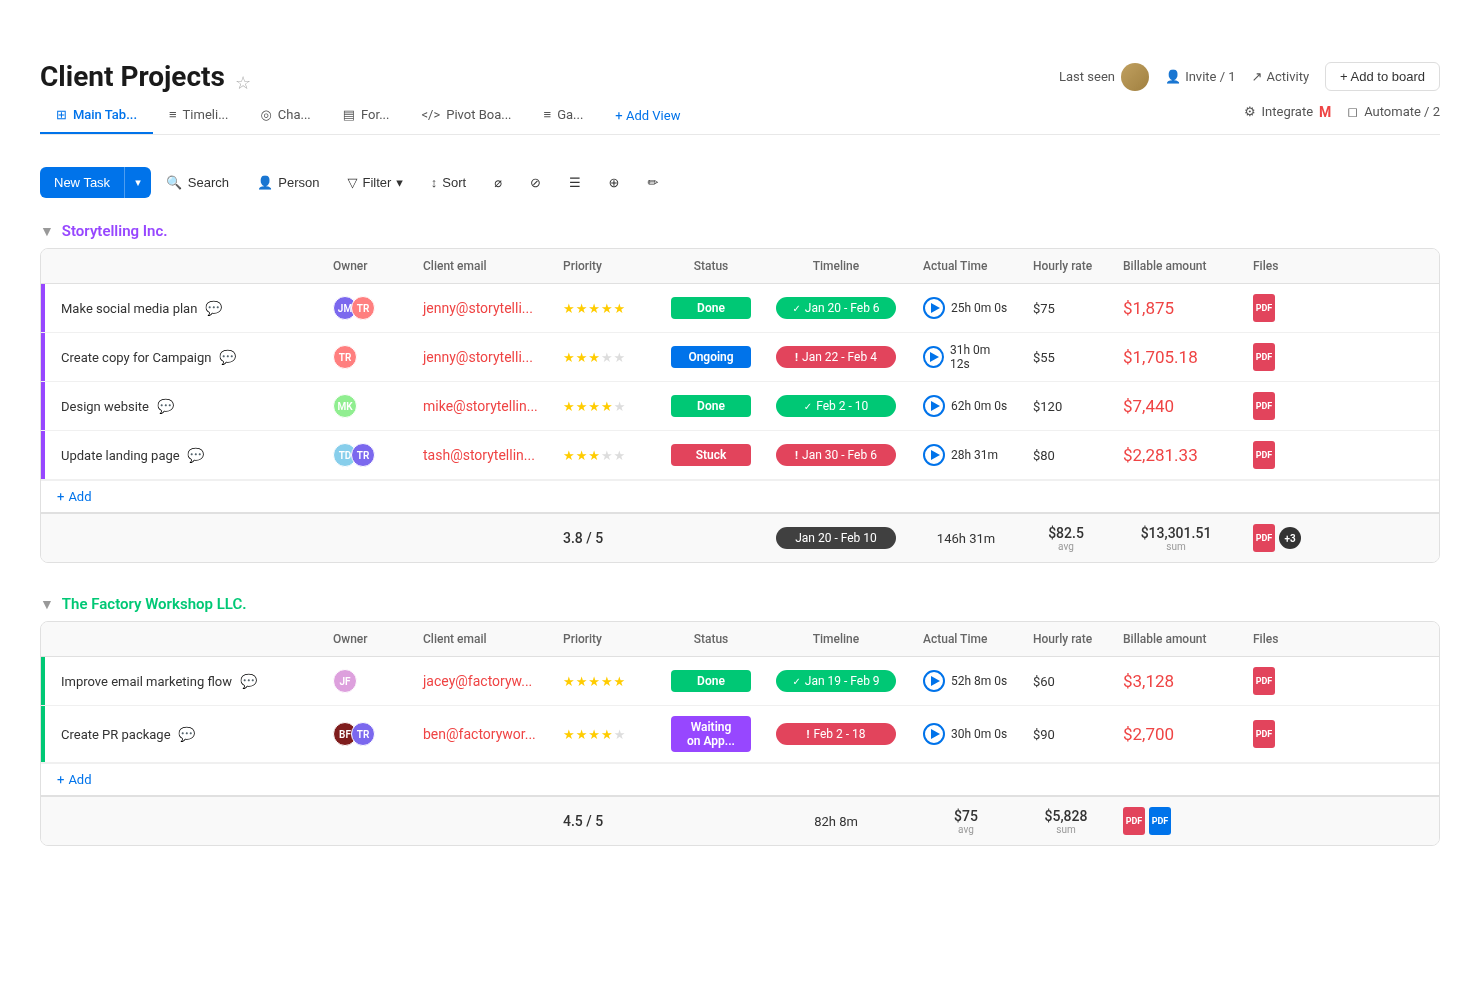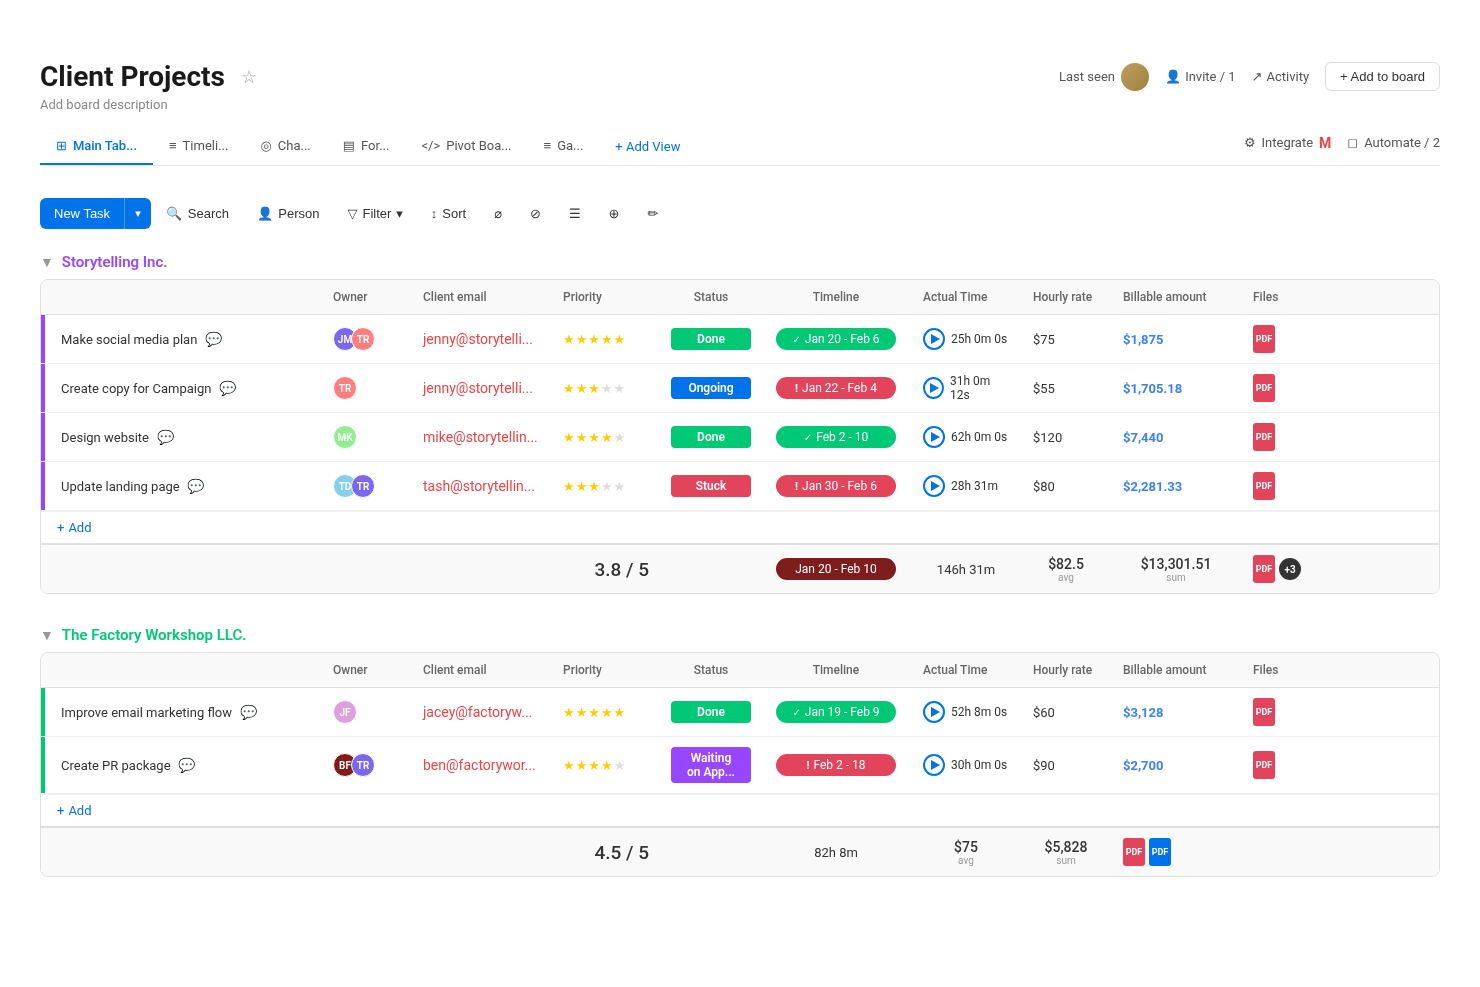--- a/index.html
+++ b/index.html
@@ -1,21 +1,21 @@
 <!DOCTYPE html>
 <html><head>
   <meta charset="utf-8">
   <style>
     * { box-sizing: border-box; margin: 0; padding: 0; }
     body { font-family: -apple-system, BlinkMacSystemFont, 'Segoe UI', Roboto, sans-serif; background: #fff; color: #333; font-size: 13px; }
     .app-container { max-width: 1480px; margin: 0 auto; padding: 20px 40px; }
     
     
     .board-header { display: flex; align-items: center; justify-content: space-between; margin-bottom: 4px; margin-top: 40px; }
-    .board-title-area { display: flex; align-items: center; gap: 16px; }
+    .board-title-area { display: flex; align-items: flex-end; gap: 10px; }
     .board-title { font-size: 28px; font-weight: 700; color: #1a1a1a; }
     .star-icon { color: #aaa; font-size: 18px; cursor: pointer; }
     .board-meta { display: flex; align-items: center; gap: 16px; }
     .last-seen { display: flex; align-items: center; gap: 6px; font-size: 13px; color: #555; }
     .avatar-placeholder { width: 28px; height: 28px; border-radius: 50%; background: linear-gradient(135deg, #c0a060, #a08040); }
     .invite-btn { display: flex; align-items: center; gap: 4px; font-size: 13px; color: #555; cursor: pointer; }
     .activity-btn { display: flex; align-items: center; gap: 4px; font-size: 13px; color: #555; cursor: pointer; }
     .add-board-btn { border: 1px solid #ddd; padding: 6px 14px; border-radius: 6px; font-size: 13px; cursor: pointer; background: #fff; color: #333; }
     
     .board-description { font-size: 13px; color: #888; margin-bottom: 16px; cursor: pointer; }
@@ -76,36 +76,36 @@
     
     .status-badge { padding: 4px 12px; border-radius: 4px; font-size: 12px; font-weight: 600; color: #fff; text-align: center; min-width: 80px; }
     .status-done { background: #00c875; }
     .status-ongoing { background: #0073ea; }
     .status-stuck { background: #e2445c; }
     .status-waiting { background: #9747FF; }
     
     .timeline-badge { padding: 4px 10px; border-radius: 20px; font-size: 12px; color: #fff; display: flex; align-items: center; gap: 4px; min-width: 120px; justify-content: center; }
     .timeline-green { background: #00c875; }
     .timeline-orange { background: #e2445c; }
-    .timeline-purple { background: #7f1d1d; }
+    .timeline-purple { background: #404040; }
     
     .play-btn { width: 22px; height: 22px; border-radius: 50%; border: 2px solid #0073ea; display: flex; align-items: center; justify-content: center; cursor: pointer; }
     .play-triangle { width: 0; height: 0; border-style: solid; border-width: 5px 0 5px 9px; border-color: transparent transparent transparent #0073ea; margin-left: 2px; }
     
     .actual-time { font-size: 12px; color: #333; }
     .hourly-rate { font-size: 13px; color: #333; }
-    .billable-amount { font-size: 13px; color: #3b82f6; font-weight: 700; }
+    .billable-amount { font-size: 17px; color: #ef4444; font-weight: 400; }
     
     .pdf-icon { width: 22px; height: 28px; background: #e2445c; border-radius: 3px; display: flex; align-items: center; justify-content: center; font-size: 9px; font-weight: 700; color: #fff; cursor: pointer; }
     
     .add-row { padding: 8px 16px; font-size: 13px; color: #0073ea; cursor: pointer; display: flex; align-items: center; gap: 4px; background: #fff; border-top: 1px solid #f0f0f0; }
     
     .summary-row { display: grid; background: #f9f9f9; border-top: 2px solid #e0e0e0; align-items: center; }
     .summary-cell { padding: 10px 12px; font-size: 13px; }
-    .summary-num { font-size: 19px; font-weight: 500; color: #333; text-align: right; }
+    .summary-num { font-size: 14px; font-weight: 500; color: #333; text-align: left; }
     .summary-label { font-size: 10px; color: #999; text-align: center; }
     .summary-time { font-size: 13px; color: #333; text-align: center; }
     .summary-money { font-size: 14px; font-weight: 500; color: #333; text-align: center; }
     
     .badge-count { width: 22px; height: 22px; border-radius: 50%; background: #333; color: #fff; font-size: 10px; display: inline-flex; align-items: center; justify-content: center; font-weight: 600; }
     
     
     .main-grid {
       grid-template-columns: 280px 90px 140px 110px 100px 150px 110px 90px 130px 80px;
     }
@@ -135,21 +135,20 @@
         <span>Invite / 1</span>
       </div>
       <div class="activity-btn">
         <span>↗</span>
         <span>Activity</span>
       </div>
       <button class="add-board-btn">+ Add to board</button>
     </div>
   </div>
 
-  <div class="board-description">Add board description</div>
 
   <div class="tabs-bar">
     <div class="tabs-left">
       <div class="tab-item active">
         <span>⊞</span>
         <span>Main Tab...</span>
       </div>
       <div class="tab-item">
         <span>≡</span>
         <span>Timeli...</span>

